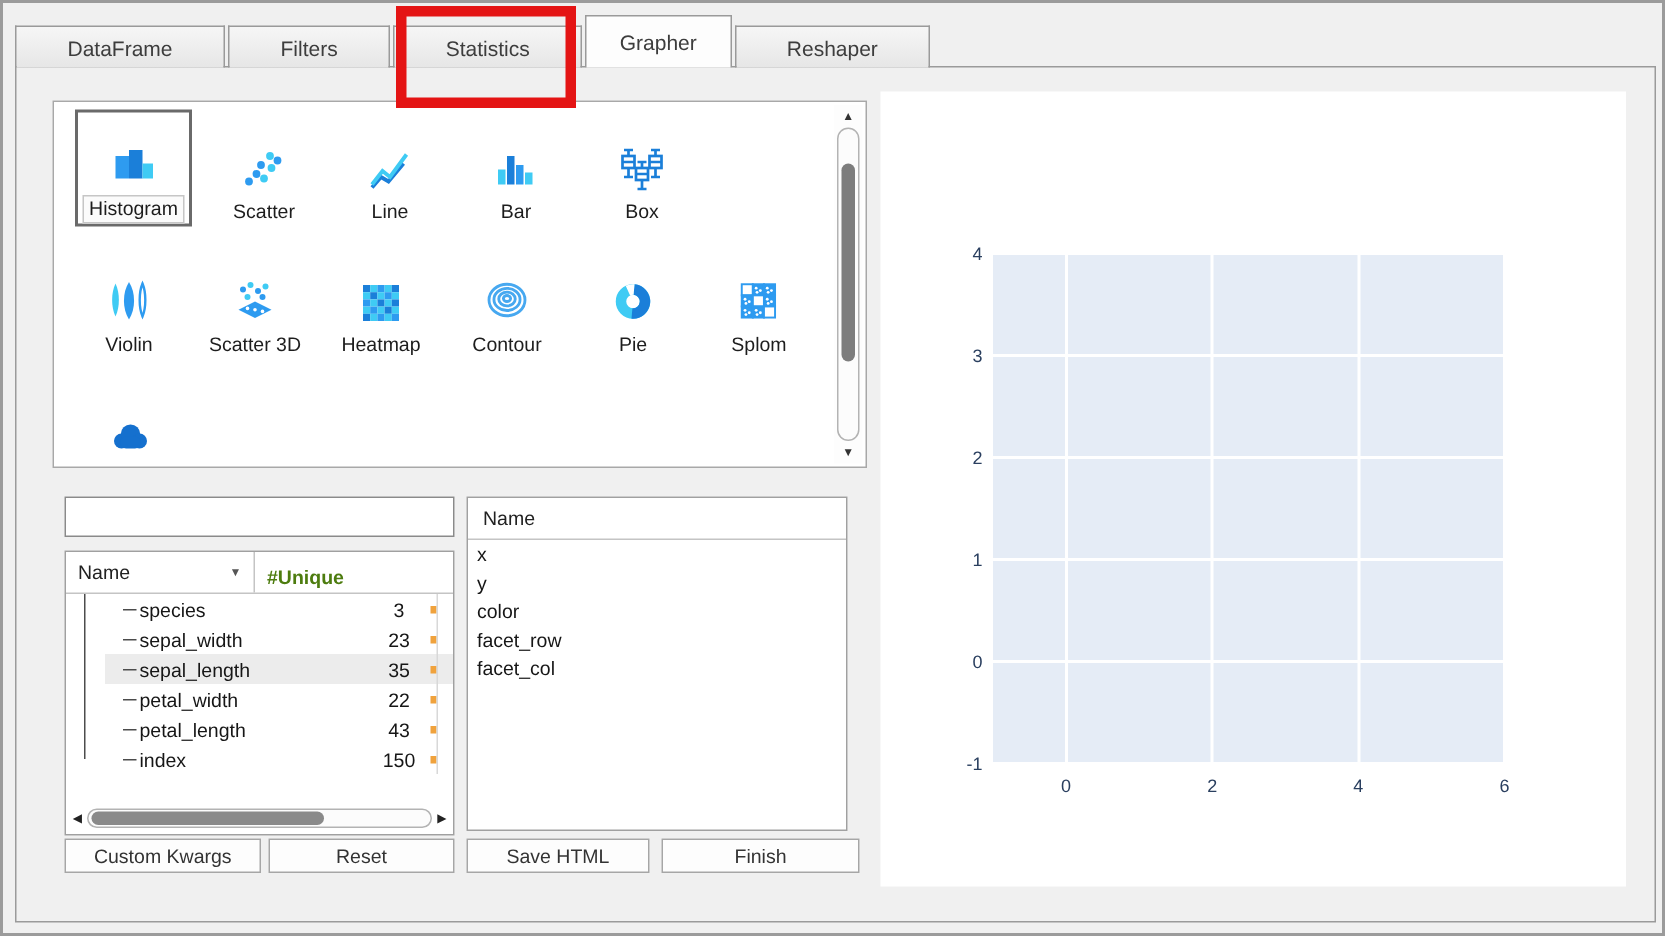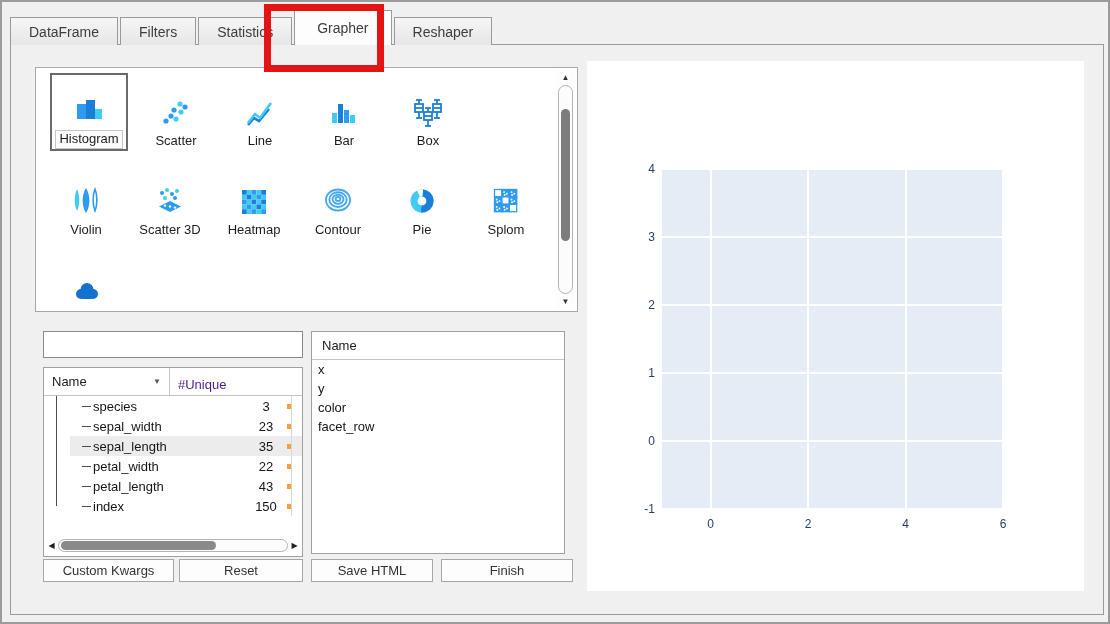--- a/index.html
+++ b/index.html
@@ -2,21 +2,21 @@
 <html><head>
 <meta charset="utf-8">
 <style>
   html,body{margin:0;padding:0;background:#ddd;}
   .window{position:relative;width:1110px;height:624px;background:#f0f0f0;
     border:2px solid #9b9b9b;box-sizing:border-box;overflow:hidden;
     font-family:"Liberation Sans",sans-serif;}
   
   .tabbar{position:absolute;left:8px;top:14px;height:29px;display:flex;gap:2px;
     align-items:flex-end;z-index:4;}
-  .tab{height:28px;padding:0 18px;display:flex;align-items:center;justify-content:center;
+  .tab{height:28px;padding:0 34px;display:flex;align-items:center;justify-content:center;
     background:linear-gradient(#f6f6f6,#e6e6e6);border:1px solid #9a9a9a;border-bottom:none;
     font-size:14px;color:#3d3d3d;box-sizing:border-box;white-space:nowrap;cursor:default;}
   .tab.selected{background:#fdfdfd;height:35px;padding:0 22px;z-index:5;}
   .red-box{position:absolute;left:262px;top:2px;width:106px;height:54px;
     border:7px solid #e41414;z-index:9;pointer-events:none;}
   
   .content{position:absolute;left:8px;top:42px;width:1094px;height:571px;
     border:1px solid #9a9a9a;background:#f0f0f0;box-sizing:border-box;}
   
   .icons-panel{position:absolute;left:24px;top:22px;width:543px;height:245px;
@@ -42,21 +42,21 @@
   
   .search{position:absolute;left:32px;top:286px;width:260px;height:27px;border:1px solid #8a8a8a;
     background:#fff;box-sizing:border-box;font-size:13px;padding:0 6px;font-family:inherit;}
   
   .tree-table{position:absolute;left:32px;top:322px;width:260px;height:190px;background:#fff;
     border:1px solid #a0a0a0;box-sizing:border-box;overflow:hidden;}
   .tt-head{display:flex;height:27px;border-bottom:1px solid #c4c4c4;}
   .tt-h1{width:126px;border-right:1px solid #c4c4c4;display:flex;align-items:center;
     padding:0 8px;font-size:13px;color:#222;box-sizing:border-box;}
   .sort-arrow{margin-left:auto;font-size:8px;color:#555;}
-  .tt-h2{flex:1;display:flex;align-items:center;padding:16px 8px;font-size:13px;color:#4c1d95;}
+  .tt-h2{flex:1;display:flex;align-items:center;padding:16px 8px;font-size:13px;color:#4d7c0f;font-weight:bold;}
   .tt-body{position:absolute;top:28px;left:0;right:0;}
   .tt-row{height:20px;display:flex;align-items:center;font-size:13px;color:#161616;
     position:relative;padding-left:12px;margin-left:26px;}
   .tt-row.selected{background:#ececec;}
   .dash{width:9px;height:0;border-top:1px solid #4c4c4c;margin-right:2px;}
   .tt-unique{position:absolute;left:160px;width:72px;text-align:center;}
   .tt-mark{position:absolute;right:11px;top:8px;width:4px;height:5px;background:#f0a23c;}
   .vline{position:absolute;left:12px;top:0;height:110px;width:0;border-left:1px solid #4c4c4c;
     pointer-events:none;}
   .col-div{position:absolute;left:247px;top:28px;height:120px;border-left:1px solid #d8d8d8;}
@@ -377,20 +377,21 @@
       </div>
     </div>
 
     <div class="args-panel">
       <div class="ap-head">Name</div>
       <div id="ap-list">
           <div class="ap-item">x</div>
           <div class="ap-item">y</div>
           <div class="ap-item">color</div>
           <div class="ap-item">facet_row</div>
+          <div class="ap-item">facet_col</div>
         </div>
     </div>
 
     <button class="btn btn-ck">Custom Kwargs</button>
     <button class="btn btn-reset">Reset</button>
     <button class="btn btn-save">Save HTML</button>
     <button class="btn btn-finish">Finish</button>
 
     <div class="chart-panel">
       <div class="plot-area" id="plot-area" style="background: rgb(229, 236, 246);">

